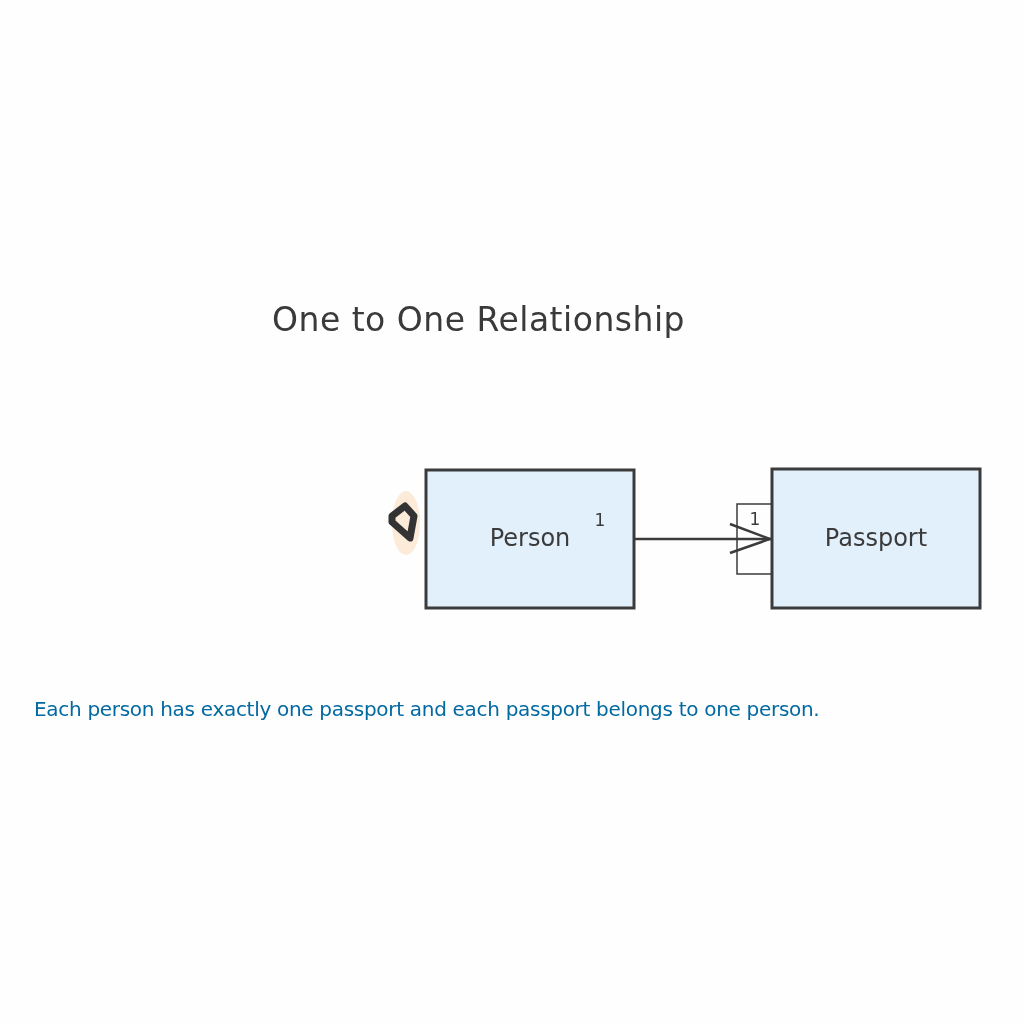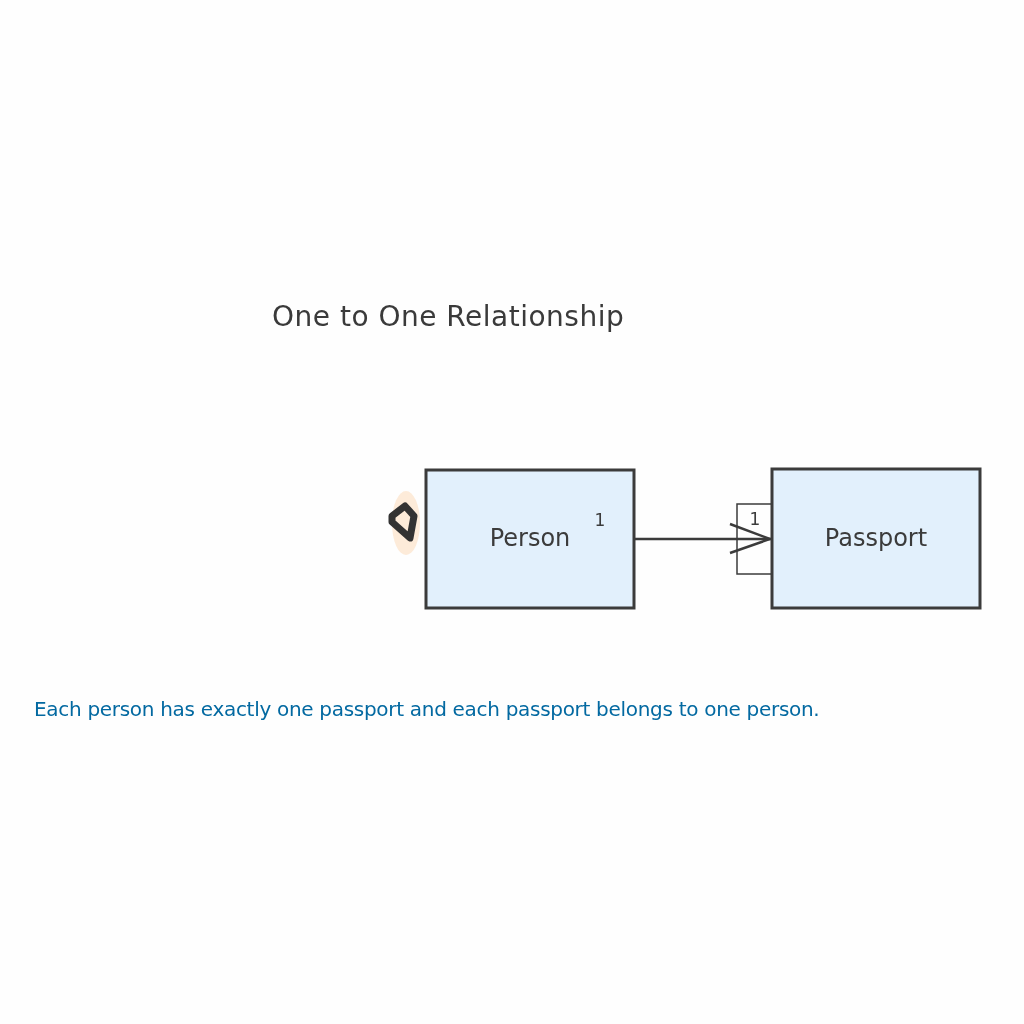--- a/index.html
+++ b/index.html
@@ -1,21 +1,21 @@
 <!DOCTYPE html>
 <html><head>
   <meta charset="utf-8">
   <style>
     html, body { margin: 0; padding: 0; }
     body {
       width: 1024px; height: 1024px; background: #fefefe; position: relative; overflow: hidden;
       font-family: "DejaVu Sans", sans-serif; color: #3b3b3b;
     }
     .title {
-      position: absolute; left: 272px; top: 300px; font-size: 28px; letter-spacing: 0.5px;
+      position: absolute; left: 272px; top: 300px; font-size: 33px; letter-spacing: 0.5px;
       color: #3a3a3a; white-space: nowrap;
     }
     .caption {
       position: absolute; left: 34px; top: 697px; font-size: 20px; color: #0369a1; white-space: nowrap;
       letter-spacing: -0.3px;
     }
     svg.diagram { position: absolute; left: 0; top: 0; }
     .entity-label { font-family: "DejaVu Sans", sans-serif; font-size: 24px; fill: #3b3b3b; }
     .card-label { font-family: "DejaVu Sans", sans-serif; font-size: 17px; fill: #3b3b3b; }
   </style>

